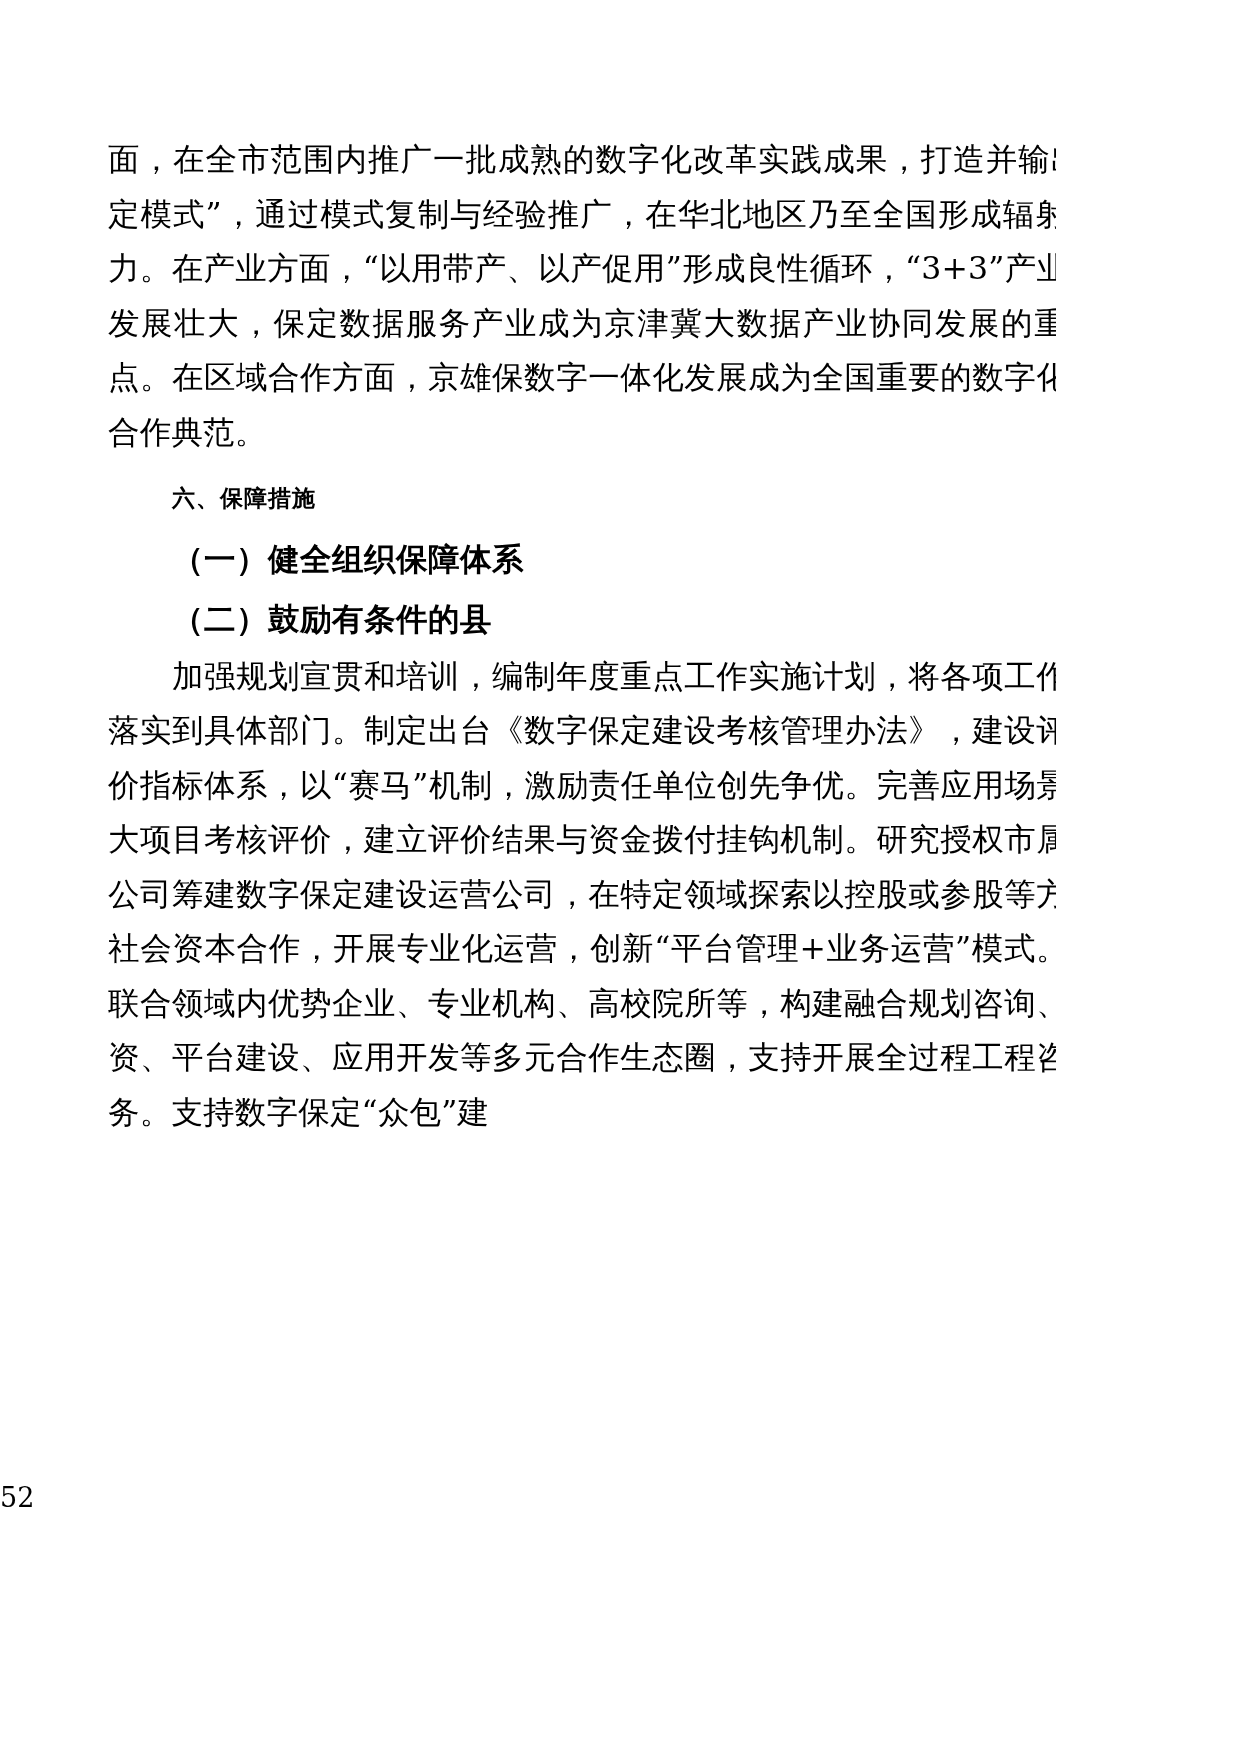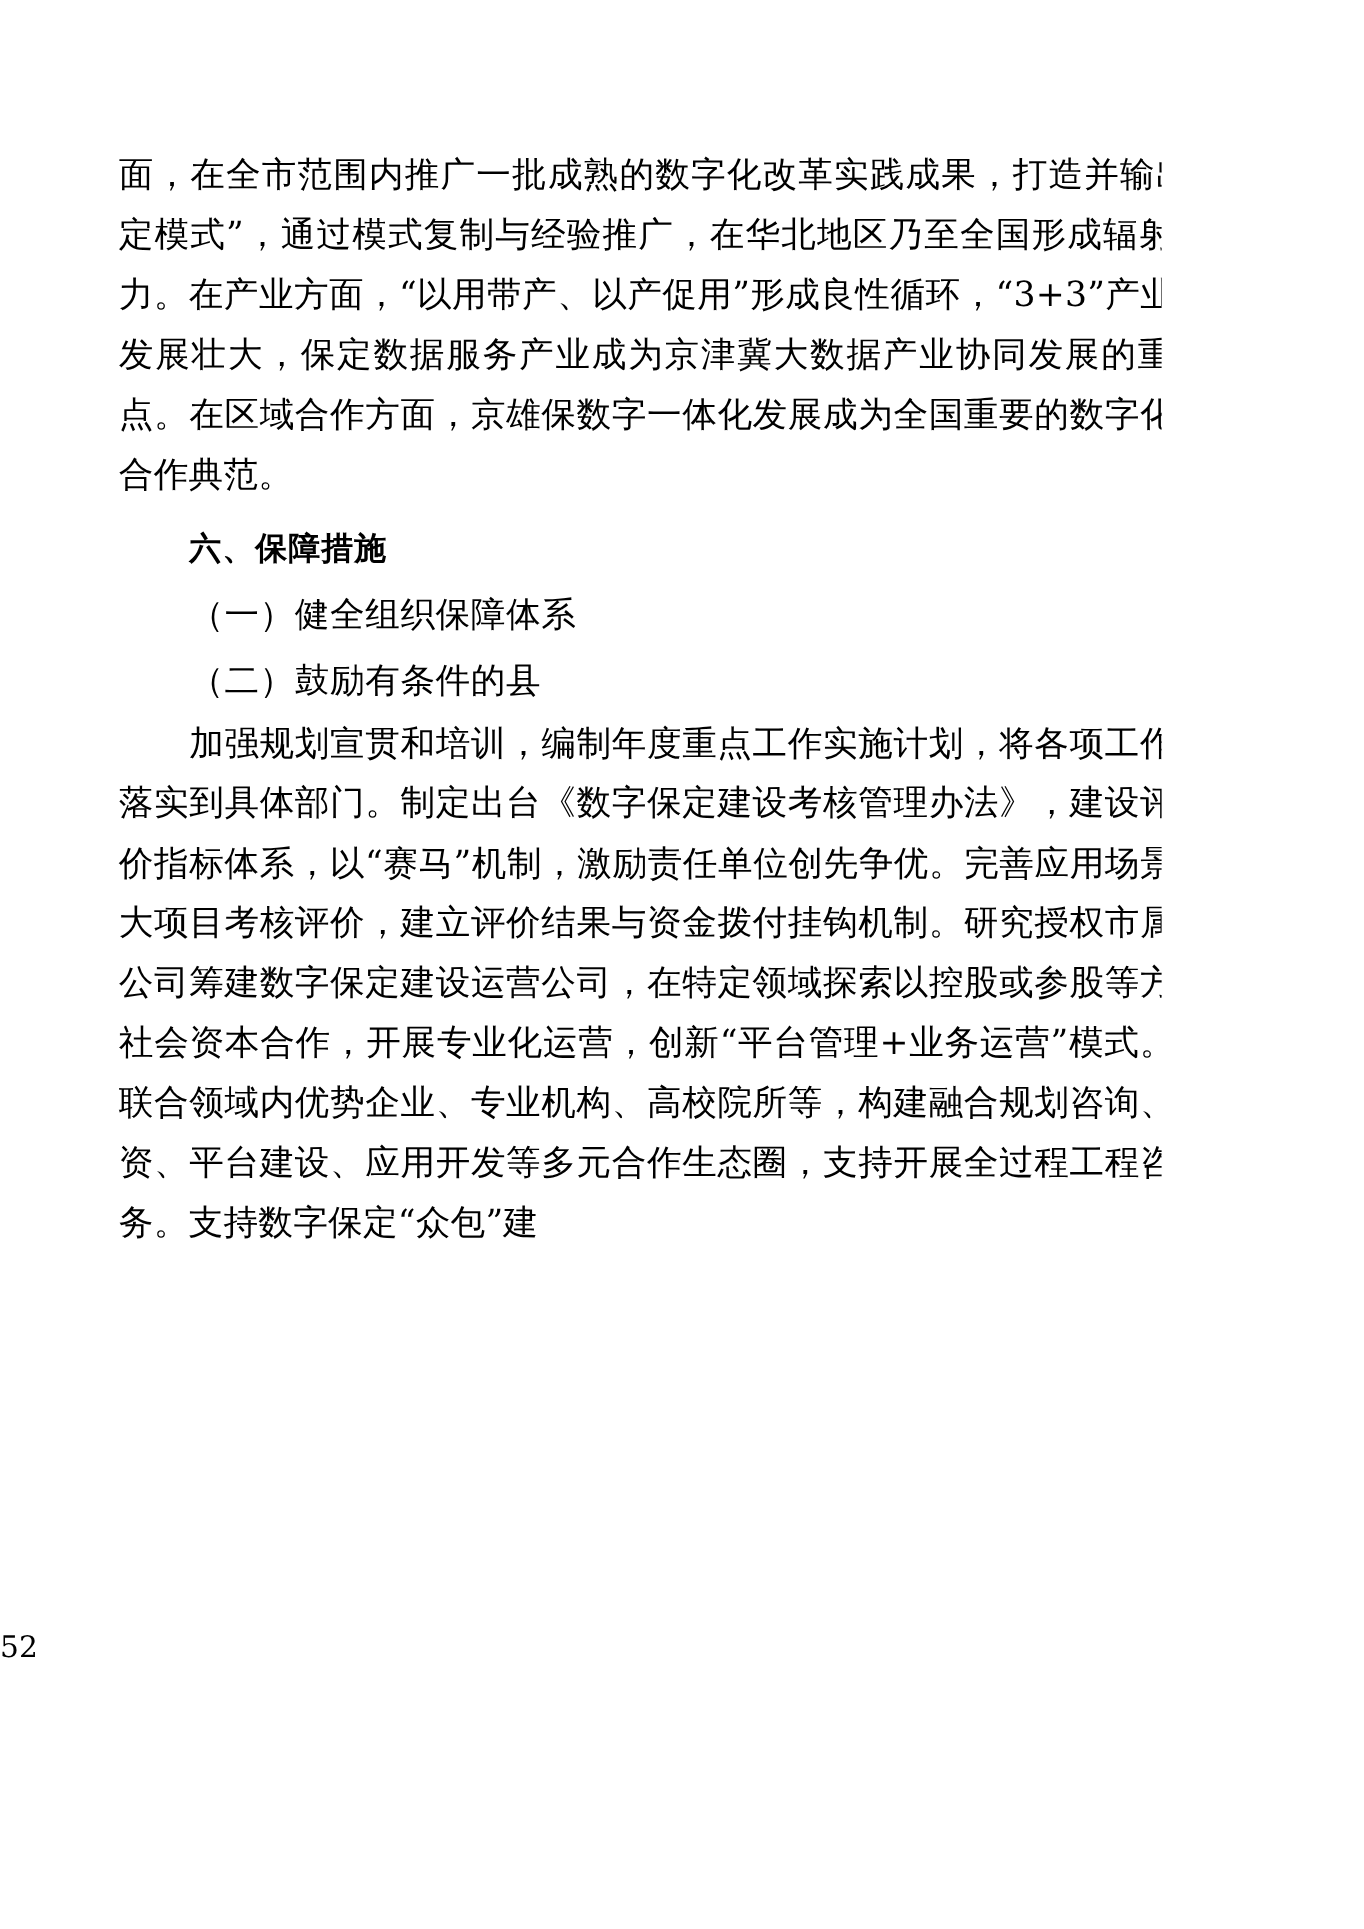--- a/index.html
+++ b/index.html
@@ -30,32 +30,32 @@
     text-justify: inter-character;
     letter-spacing: 0.2px;
     margin: 0;
     text-indent: 0;
     word-break: break-all;
   }
   .indent2 {
     text-indent: 64px;
   }
   .h-section {
-    font-size: 29px;
+    font-size: 23px;
     line-height: 54.5px;
     font-weight: bold;
     margin: 12px 0 2px 0;
     text-indent: 64px;
     font-family: "DejaVu Sans", "Liberation Sans", sans-serif;
     letter-spacing: 1px;
   }
   .h-sub {
     font-size: 31.5px;
     line-height: 54.5px;
-    font-weight: normal;
+    font-weight: bold;
     margin: 6px 0 2px 0;
     text-indent: 64px;
     font-family: "DejaVu Sans", "Liberation Sans", sans-serif;
     letter-spacing: 0.5px;
   }
   .page-number {
     position: absolute;
     left: 0;
     right: 0;
     top: 1482px;

